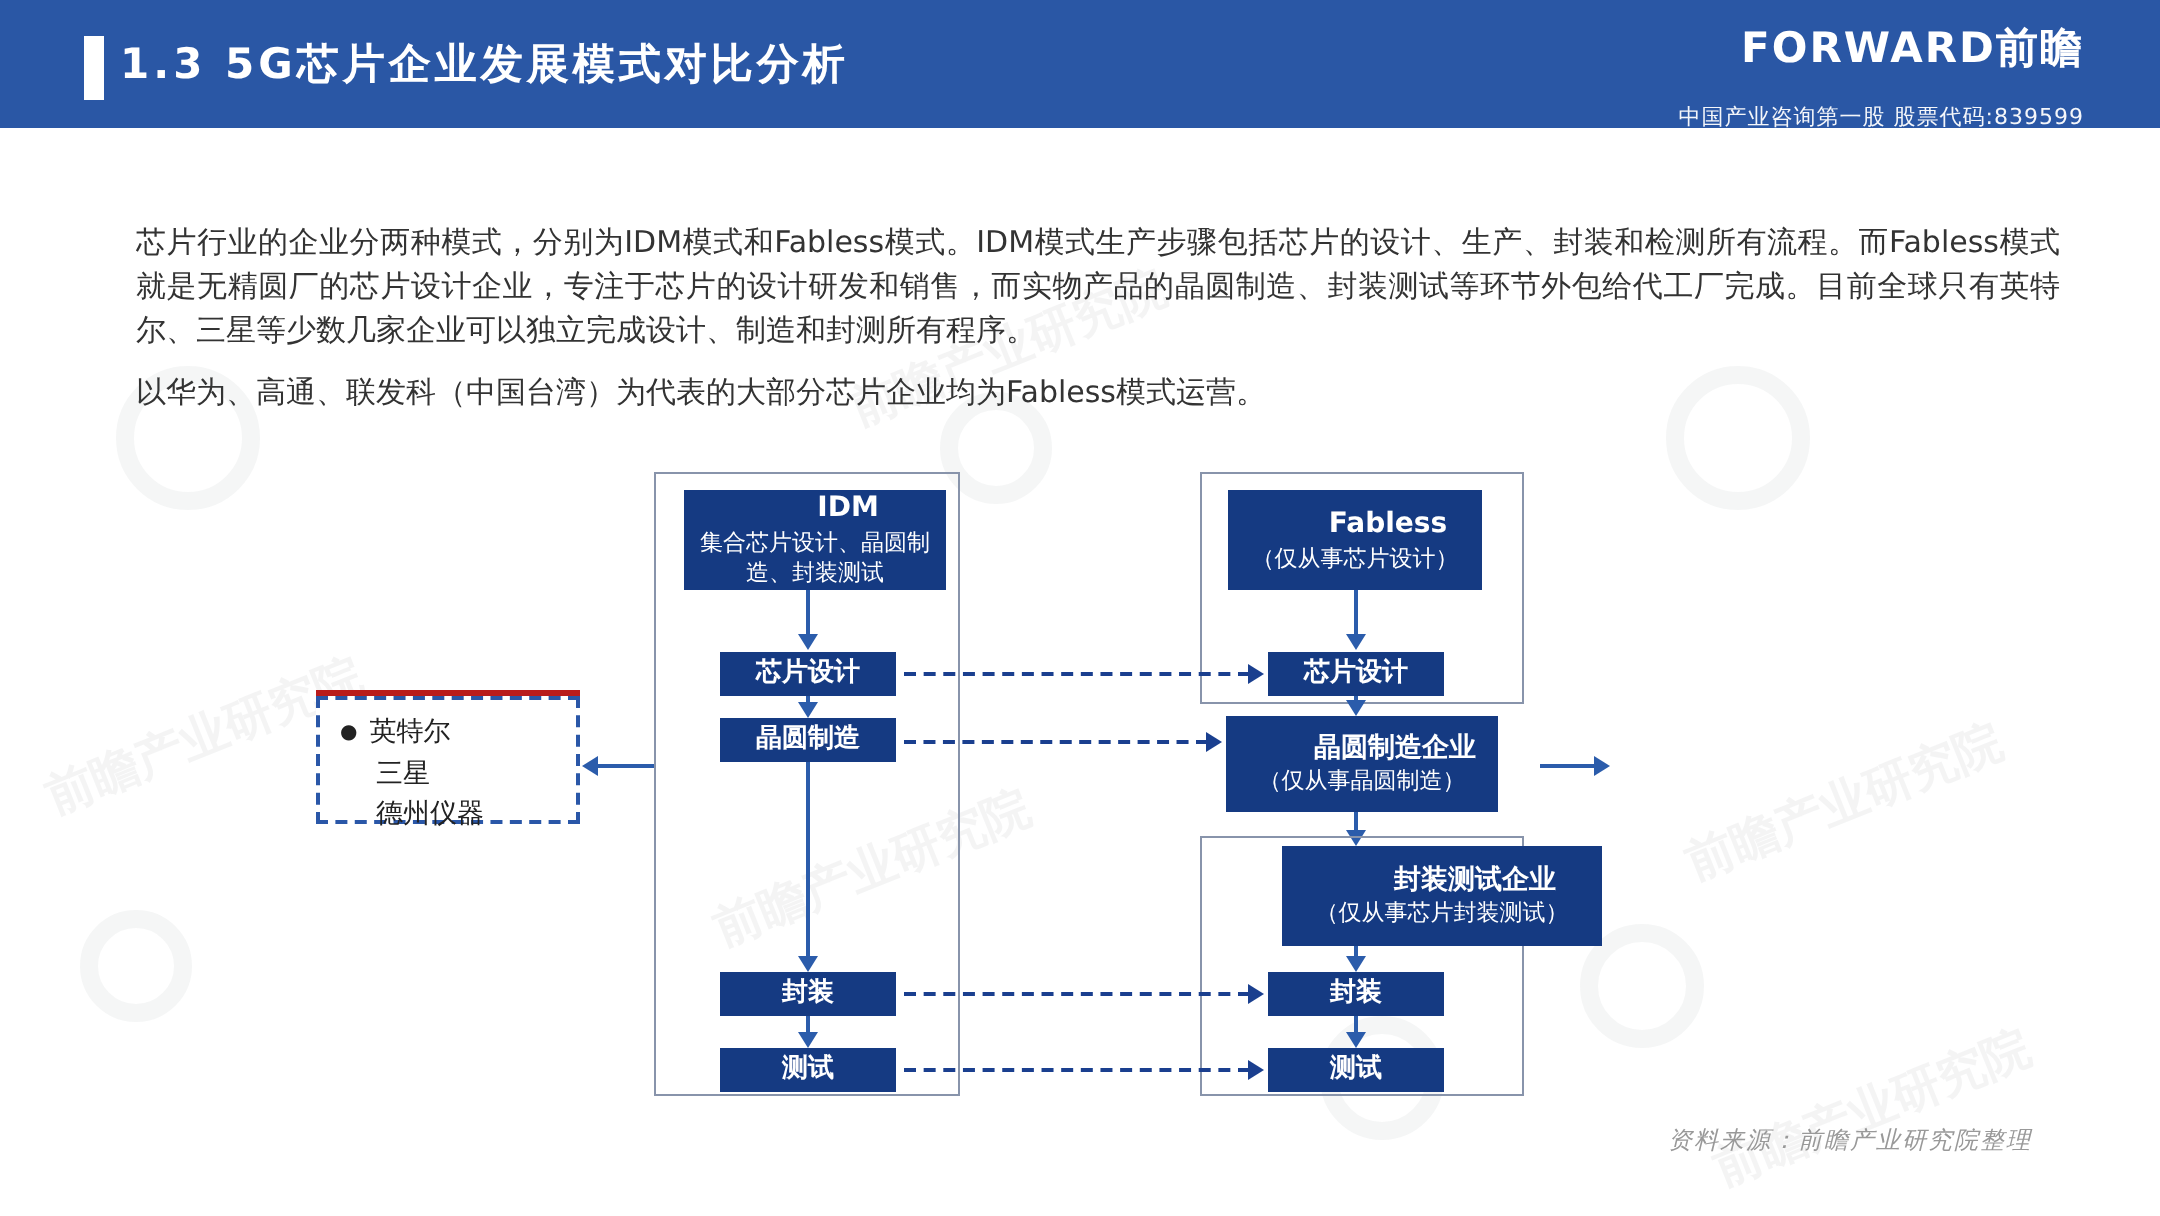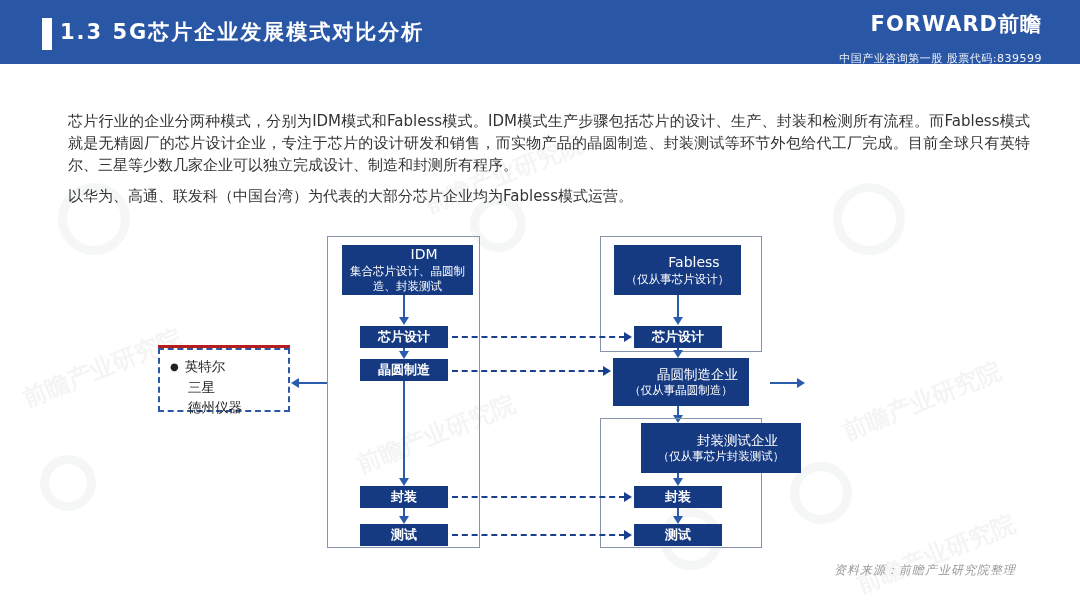--- a/index.html
+++ b/index.html
@@ -29,21 +29,21 @@
   .intro p { font-size:15px; line-height:22px; text-align:justify;margin-top:16px; }
   .intro p + p { margin-top:9px; }
   
   .outline {
     position:absolute; border:1px solid #8894ab; background:transparent;
   }
   .navy-box {
     position:absolute; background:#153a82; color:#ffffff; text-align:center;
     display:flex; flex-direction:column; justify-content:center; line-height:1.35;
   }
-  .navy-box .bt { font-size:14px; font-weight:normal;padding-left:33px; }
+  .navy-box .bt { font-size:14px; font-weight:bold;padding-left:33px; }
   .navy-box .bs { font-size:11.5px; padding:0 6px; }
   .step-box {
     position:absolute; background:#153a82; color:#ffffff; text-align:center;
     font-size:13px; font-weight:bold; line-height:22px; height:22px;
   }
   .side-header {
     position:absolute; background:#b91c1c; color:#ffffff; text-align:center;
     font-size:13px; font-weight:bold; line-height:24px; height:24px;
   }
   .side-list {

